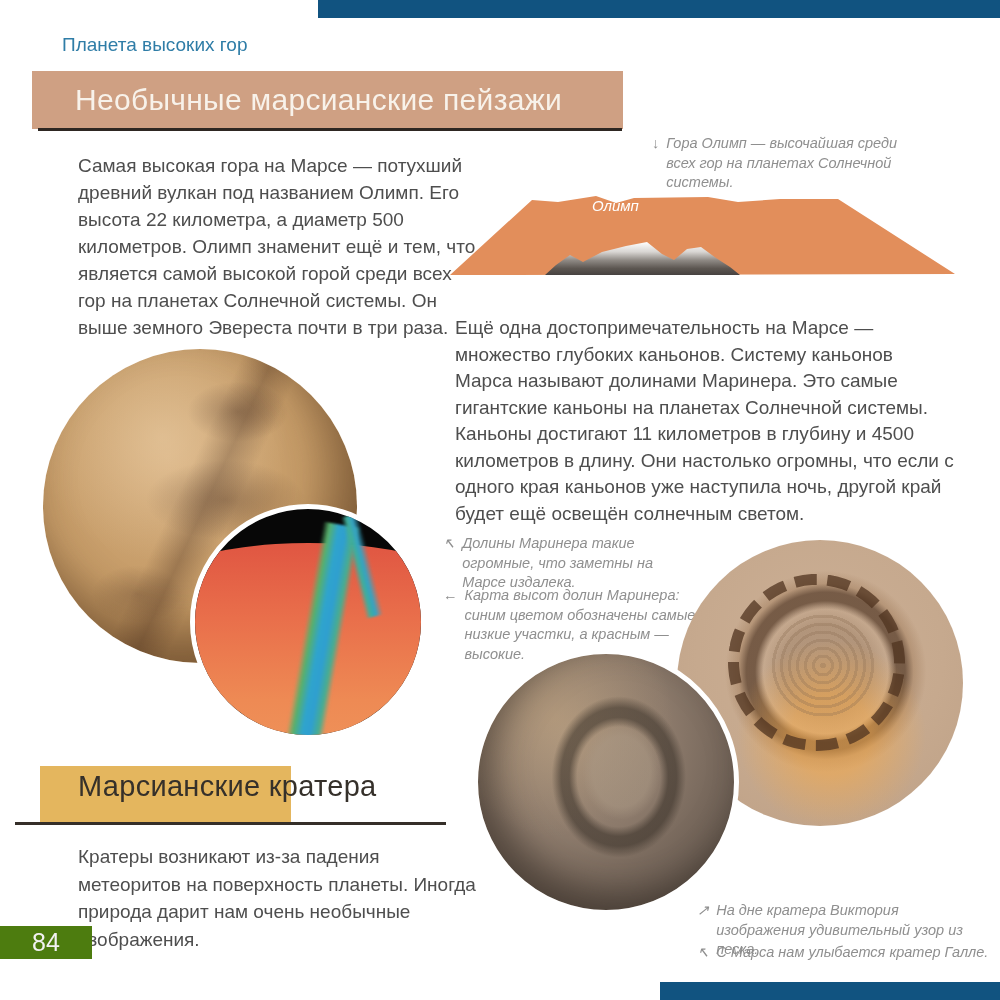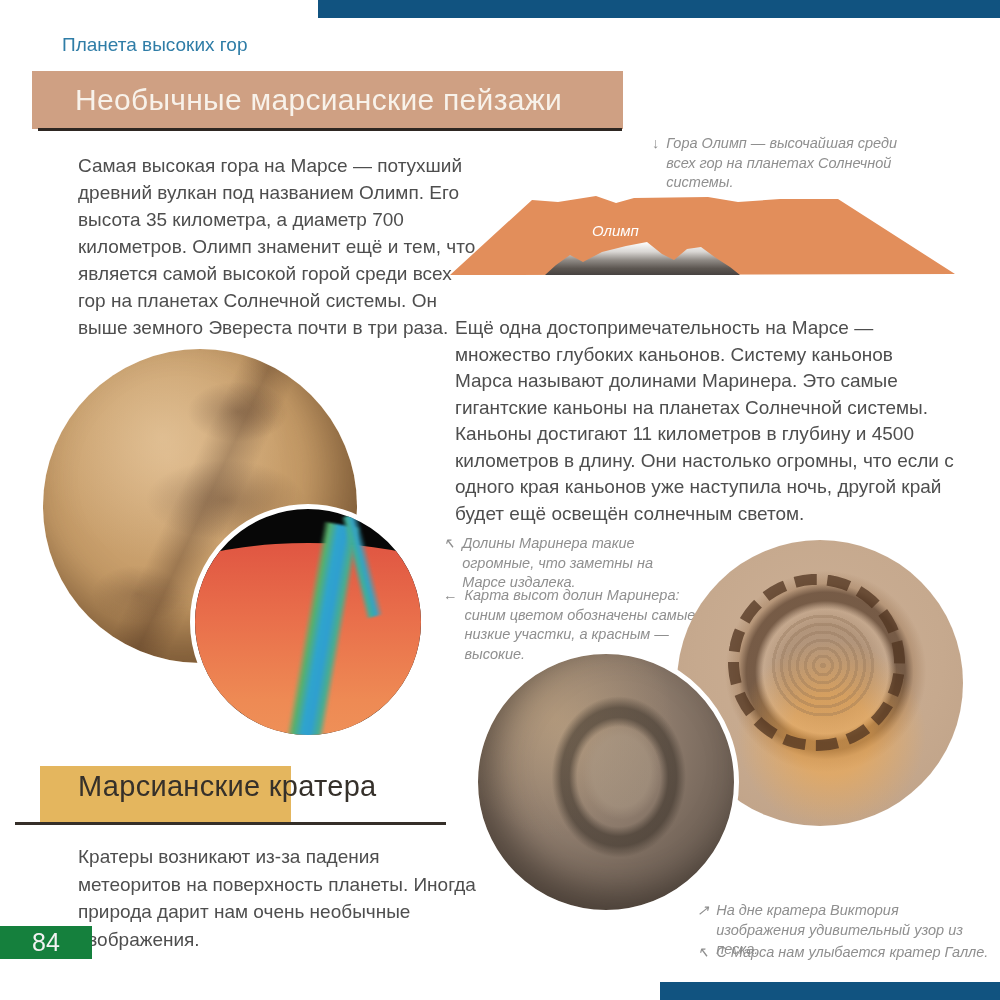--- a/index.html
+++ b/index.html
@@ -32,21 +32,21 @@
   .caption .arr{flex:0 0 auto;}
   #cap-olympus{left:652px;top:134px;width:272px;}
   #cap-mariner-visible{left:443px;top:534px;width:242px;}
   #cap-mariner-map{left:443px;top:586px;width:268px;}
   #cap-victoria{left:697px;top:901px;width:275px;}
   #cap-galle{left:697px;top:943px;width:295px;}
 
   
   #mountain-fig{left:450px;top:185px;width:510px;height:95px;}
   .mt-label{position:absolute;font-style:italic;font-size:15px;color:#ffffff;}
-  #label-olympus{left:142px;top:37px;}
+  #label-olympus{left:142px;top:12px;}
   #label-everest{left:144px;top:62px;margin-top:28px;}
 
   
   .circle{border-radius:50%;overflow:hidden;}
   #mars-photo{
     left:43px;top:349px;width:314px;height:314px;z-index:1;
     background:
       radial-gradient(circle at 38% 28%, rgba(255,238,205,.28), rgba(255,238,205,0) 42%),
       linear-gradient(115deg, rgba(0,0,0,0) 44%, rgba(92,62,40,.40) 51%, rgba(0,0,0,0) 58%),
       radial-gradient(ellipse 70px 42px at 62% 20%, rgba(88,58,38,.50), rgba(88,58,38,0) 72%),
@@ -102,36 +102,36 @@
       radial-gradient(circle at 35% 32%, #a08d7c 0%, #8c7a6b 42%, #6f6156 72%, #544b42 100%);
     box-shadow:inset 14px -16px 34px rgba(40,32,26,.5);
   }
 
   
   #header2-box{left:40px;top:766px;width:251px;height:57px;background:#e4b65e;}
   #header2-title{left:78px;top:770px;font-size:29px;color:#35302a;letter-spacing:.3px;}
   #header2-rule{left:15px;top:822px;width:431px;height:3px;background:#352f29;}
 
   
-  #page-num-box{left:0;top:926px;width:92px;height:33px;background:#15803d;color:#f2f2f2;
+  #page-num-box{left:0;top:926px;width:92px;height:33px;background:#4d7c0f;color:#f2f2f2;
     font-size:25px;text-align:center;line-height:33px;}
 </style>
 </head>
 <body>
 
 <div class="abs" id="top-bar"></div>
 <div class="abs" id="bottom-bar"></div>
 
 <div class="abs" id="running-head">Планета высоких гор</div>
 
 <div class="abs" id="header1-box"></div>
 <div class="abs" id="header1-title">Необычные марсианские пейзажи</div>
 <div class="abs" id="header1-rule"></div>
 
-<div class="abs body-text" id="para-olympus">Самая высокая гора на Марсе — потухший древний вулкан под названием Олимп. Его высота 35 километра, а диаметр 700 километров. Олимп знаменит ещё и тем, что является самой высокой горой среди всех гор на планетах Солнечной системы. Он выше земного Эвереста почти в три раза.</div>
+<div class="abs body-text" id="para-olympus">Самая высокая гора на Марсе — потухший древний вулкан под названием Олимп. Его высота 22 километра, а диаметр 500 километров. Олимп знаменит ещё и тем, что является самой высокой горой среди всех гор на планетах Солнечной системы. Он выше земного Эвереста почти в три раза.</div>
 <div class="abs body-text" id="para-canyons">Ещё одна достопримечательность на Марсе — множество глубоких каньонов. Систему каньонов Марса называют долинами Маринера. Это самые гигантские каньоны на планетах Солнечной системы. Каньоны достигают 11 километров в глубину и 4500 километров в длину. Они настолько огромны, что если с одного края каньонов уже наступила ночь, другой край будет ещё освещён солнечным светом.</div>
 
 <div class="abs" id="mountain-fig">
   <svg width="510" height="95" viewBox="0 0 510 95">
     <defs>
       <linearGradient id="evg" x1="0" y1="0" x2="0" y2="1">
         <stop offset="0%" stop-color="#ffffff"></stop>
         <stop offset="30%" stop-color="#d8d5d2"></stop>
         <stop offset="55%" stop-color="#8f8a85"></stop>
         <stop offset="80%" stop-color="#5c5651"></stop>

